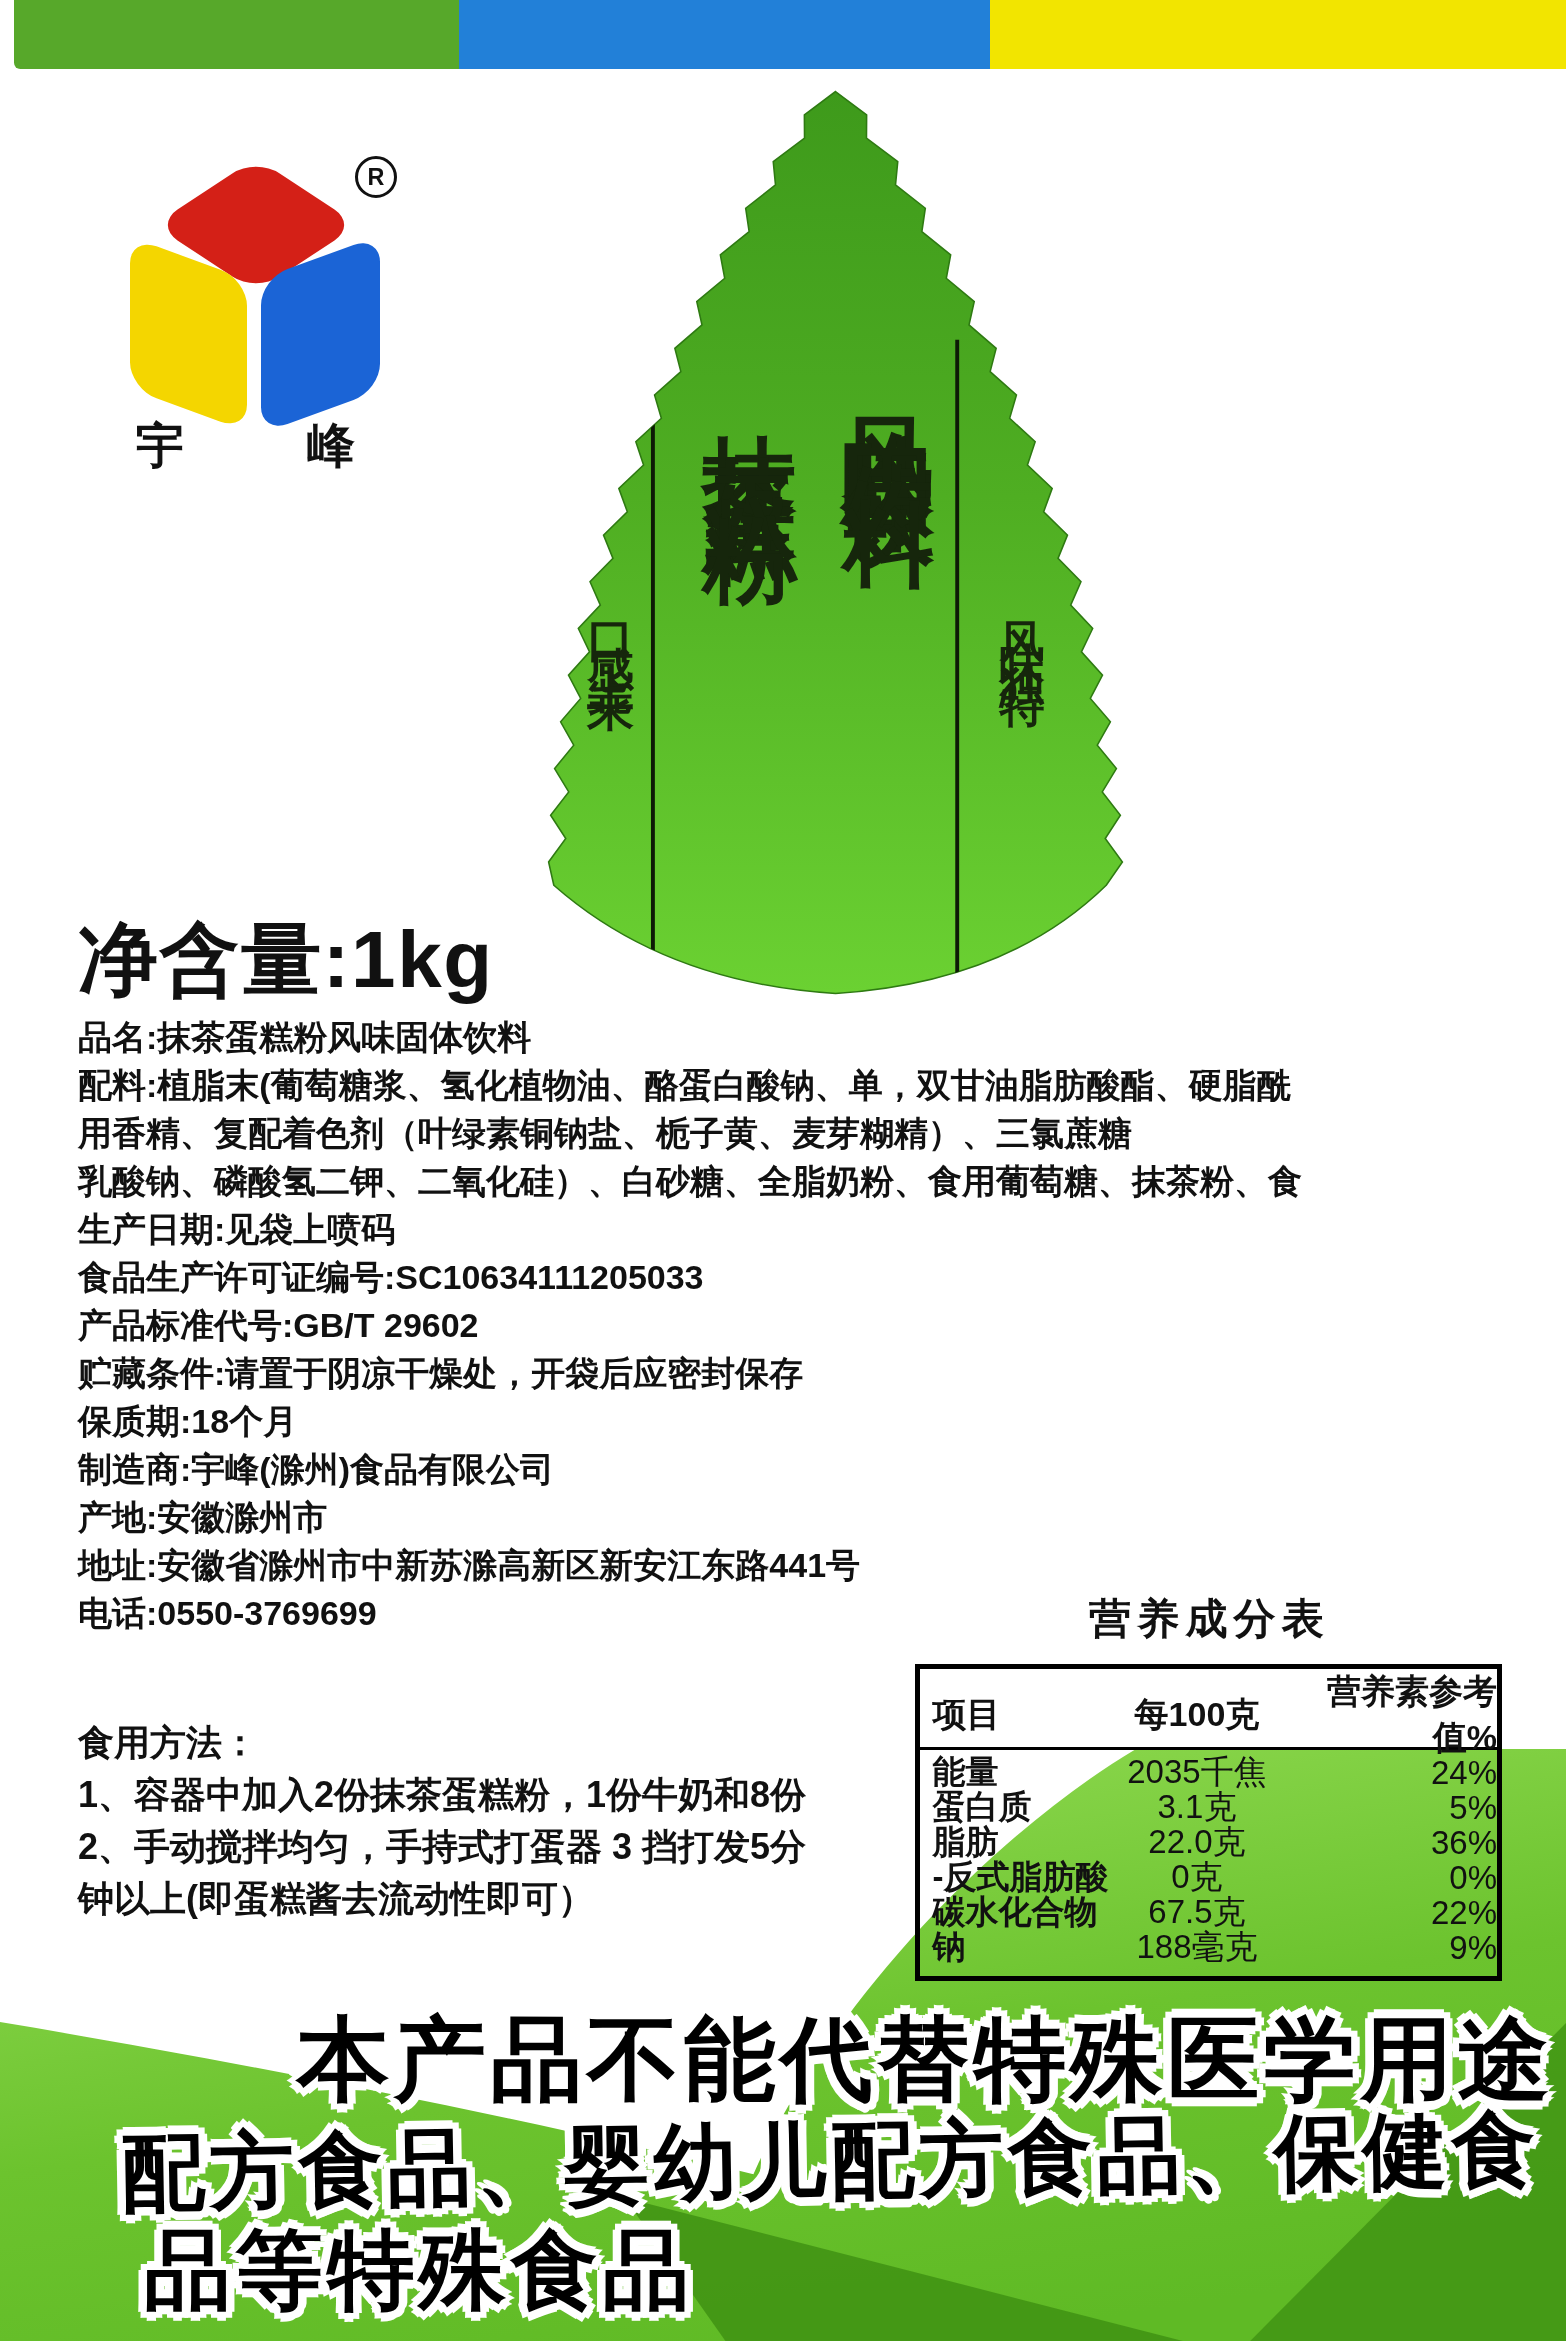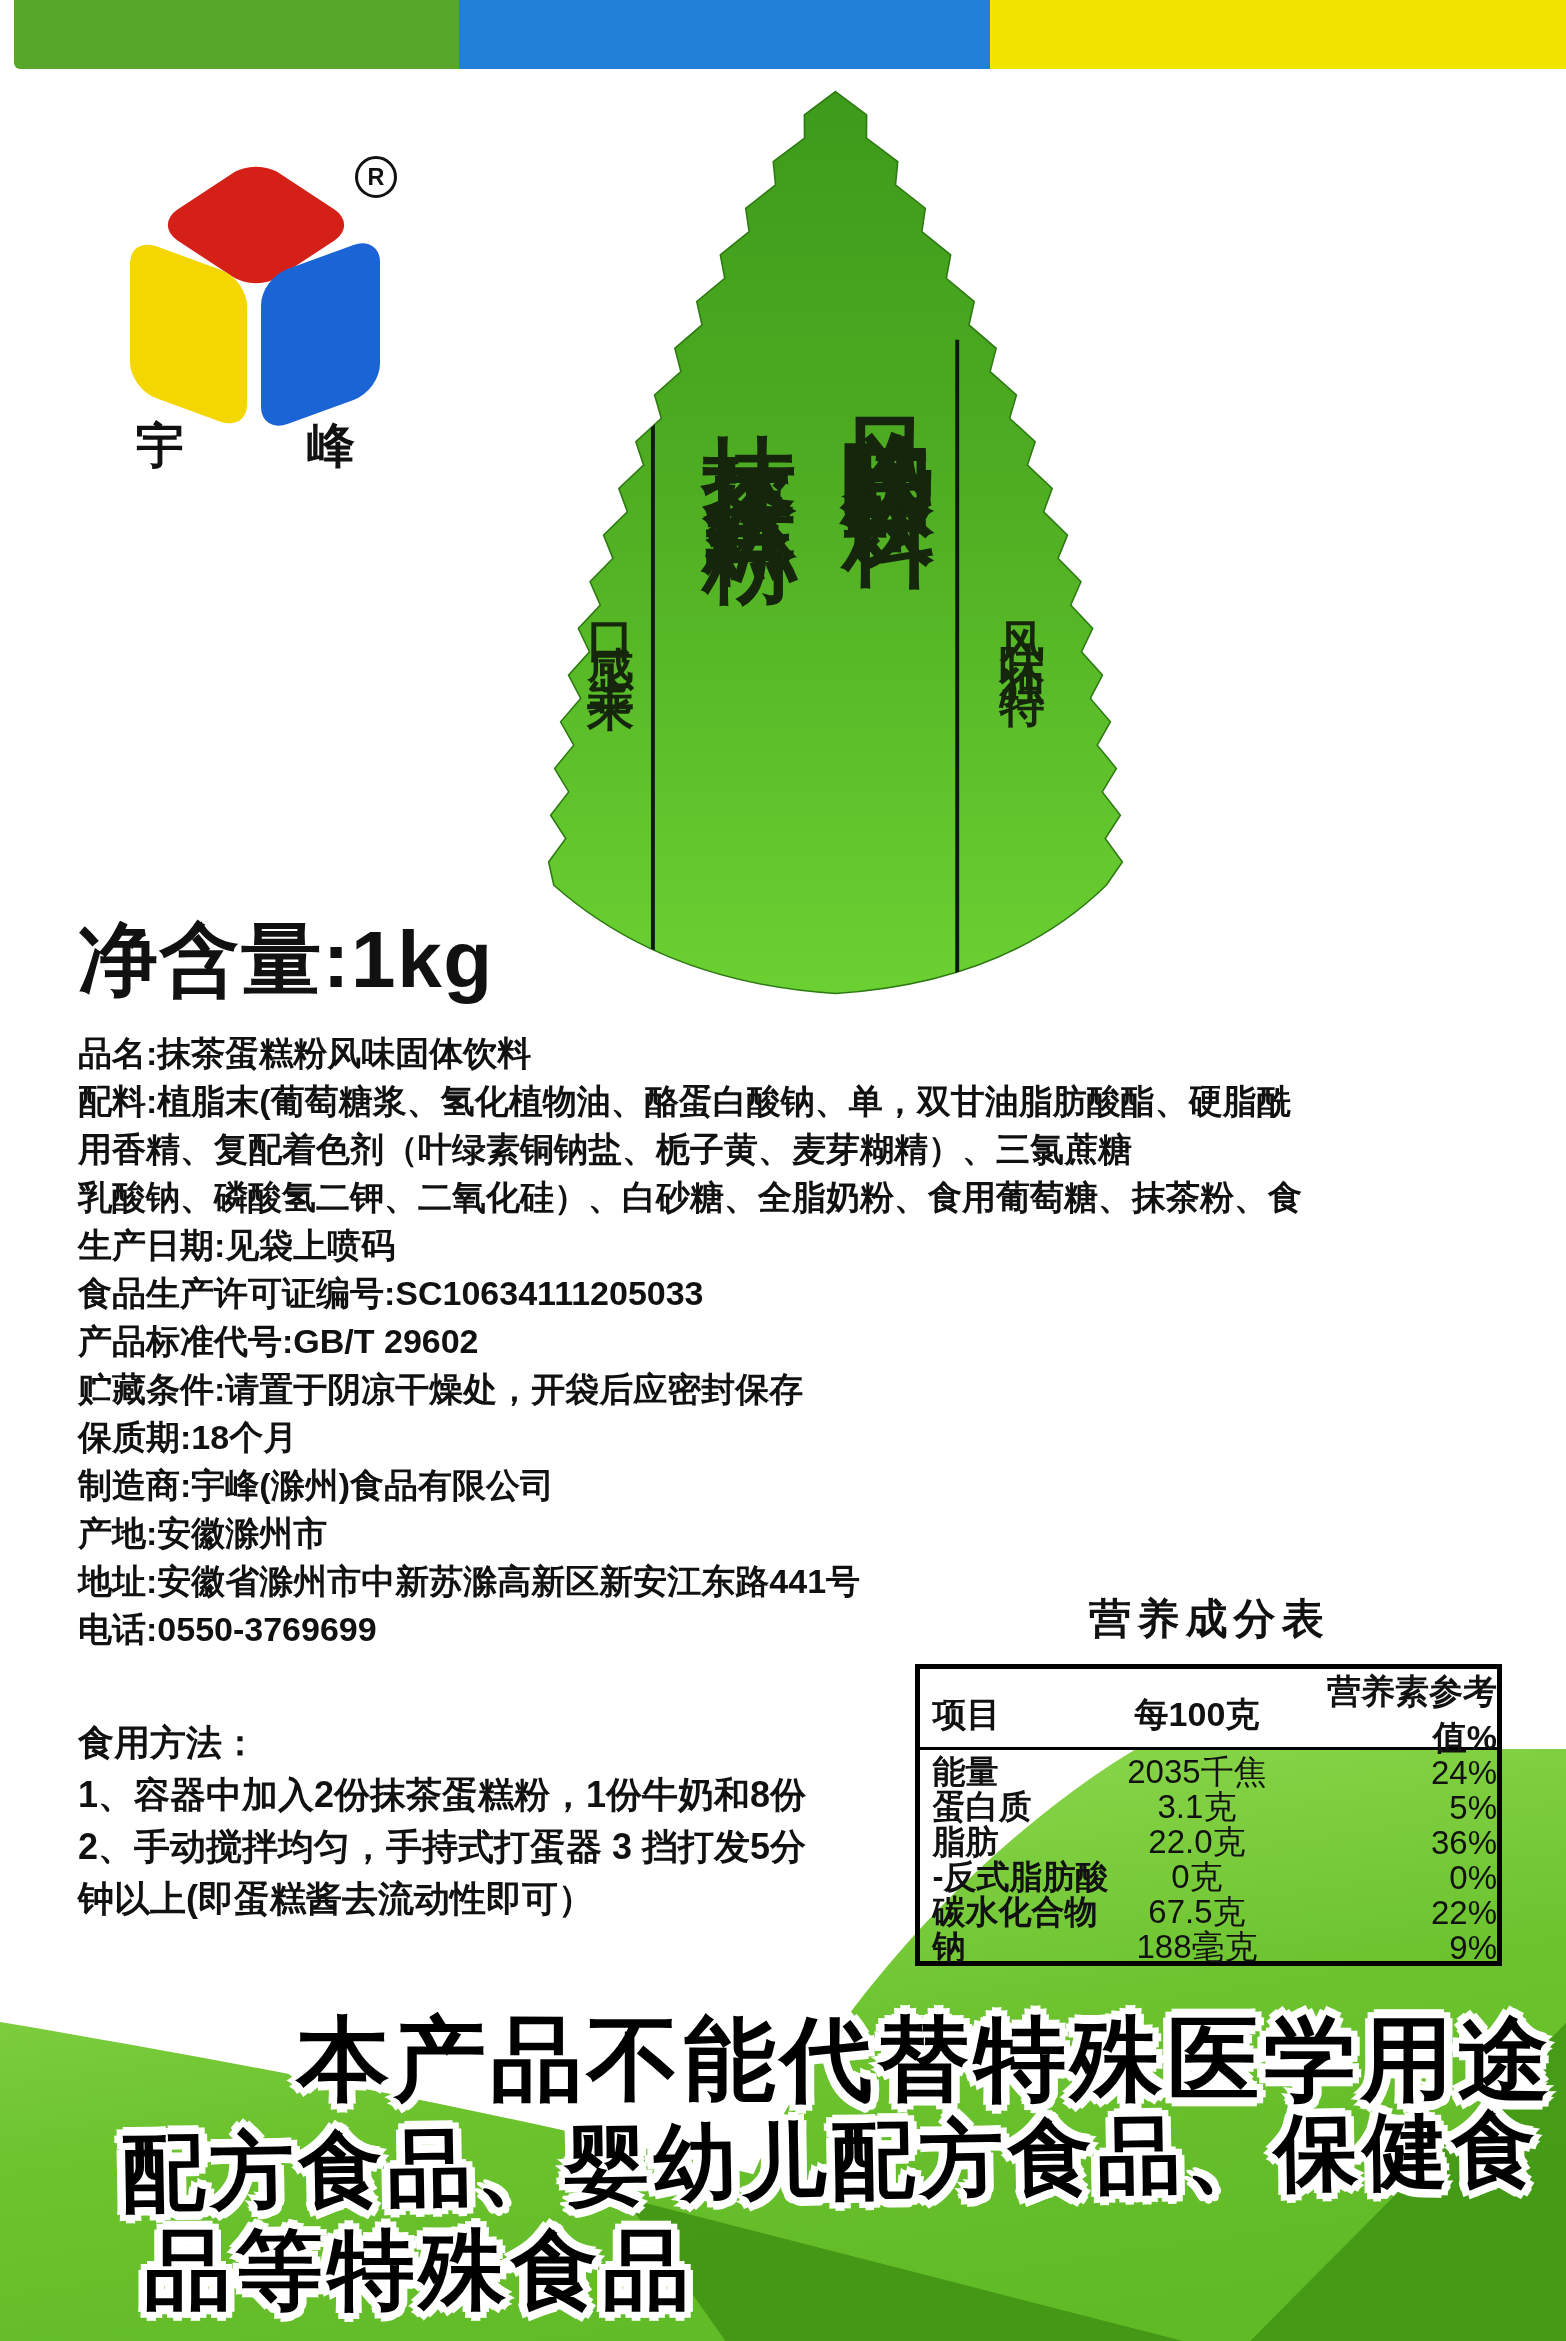--- a/index.html
+++ b/index.html
@@ -35,30 +35,30 @@
          font-weight:bold;color:#16260c;white-space:nowrap;}
   .t-main-left{left:148px;top:277px;font-size:94px;letter-spacing:20px;}
   .t-main-right{left:288px;top:262px;font-size:92px;letter-spacing:15.6px;}
   .t-slogan-left{left:41px;top:507px;font-size:47px;letter-spacing:19px;}
   .t-slogan-right{left:453px;top:504px;font-size:45px;letter-spacing:20px;}
 
   
   .netweight{position:absolute;left:78px;top:863px;font-size:80px;font-weight:bold;letter-spacing:1.6px;margin-top:44px;}
 
   
-  .info{position:absolute;left:78px;top:1013px;width:1436px;font-size:34px;line-height:48px;font-weight:600;margin-top:16px;}
+  .info{position:absolute;left:78px;top:1013px;width:1436px;font-size:34px;line-height:48px;font-weight:600;}
 
   
   .usage{position:absolute;left:78px;top:1717px;width:788px;font-size:36px;line-height:52px;font-weight:600;}
 
   
   .ntitle{position:absolute;left:1030px;top:1591px;width:359px;text-align:center;
           font-size:42px;font-weight:bold;letter-spacing:6.2px;z-index:3;}
   .ntable{position:absolute;left:915px;top:1664px;width:587px;border:5.5px solid #000;
-          box-sizing:border-box;z-index:3;background:transparent;padding-bottom:1px;}
+          box-sizing:border-box;z-index:3;background:transparent;padding-bottom:16px;}
   .nheader{display:grid;grid-template-columns:33% 30% 37%;height:78px;border-bottom:3.9px solid #000;
            align-items:center;font-size:34px;font-weight:bold;}
   .nrow{display:grid;grid-template-columns:33% 30% 37%;height:35px;align-items:center;font-size:33px;}
   .cell-item{padding-left:12.5px;font-weight:bold;text-align:left;}
   .cell-val{text-align:center;font-weight:500;}
   .cell-nrv{text-align:right;font-weight:500;}
   .nheader .cell-val,.nheader .cell-nrv{font-weight:bold;}
 
   
   .swoosh{position:absolute;left:0;top:1749px;width:1567px;height:593px;z-index:1;}

